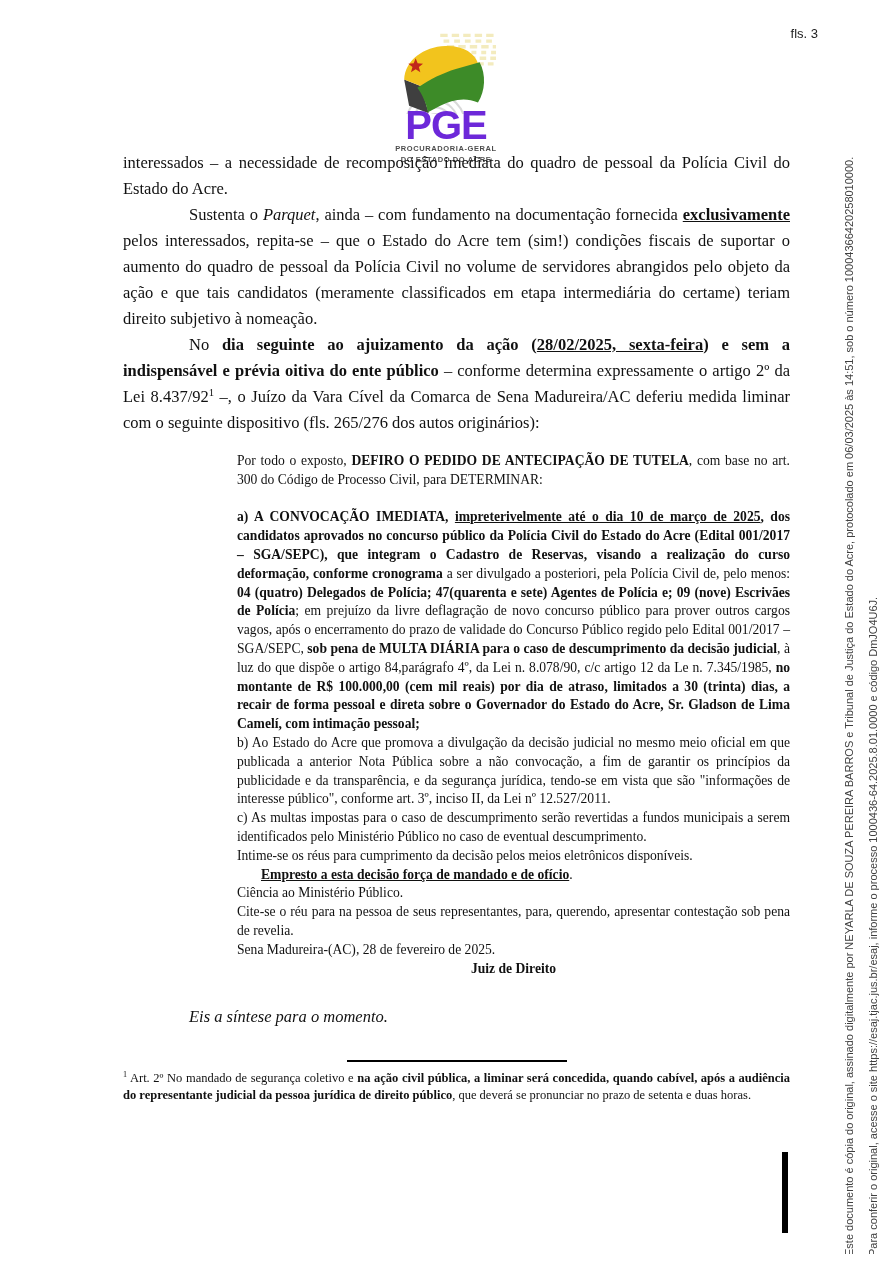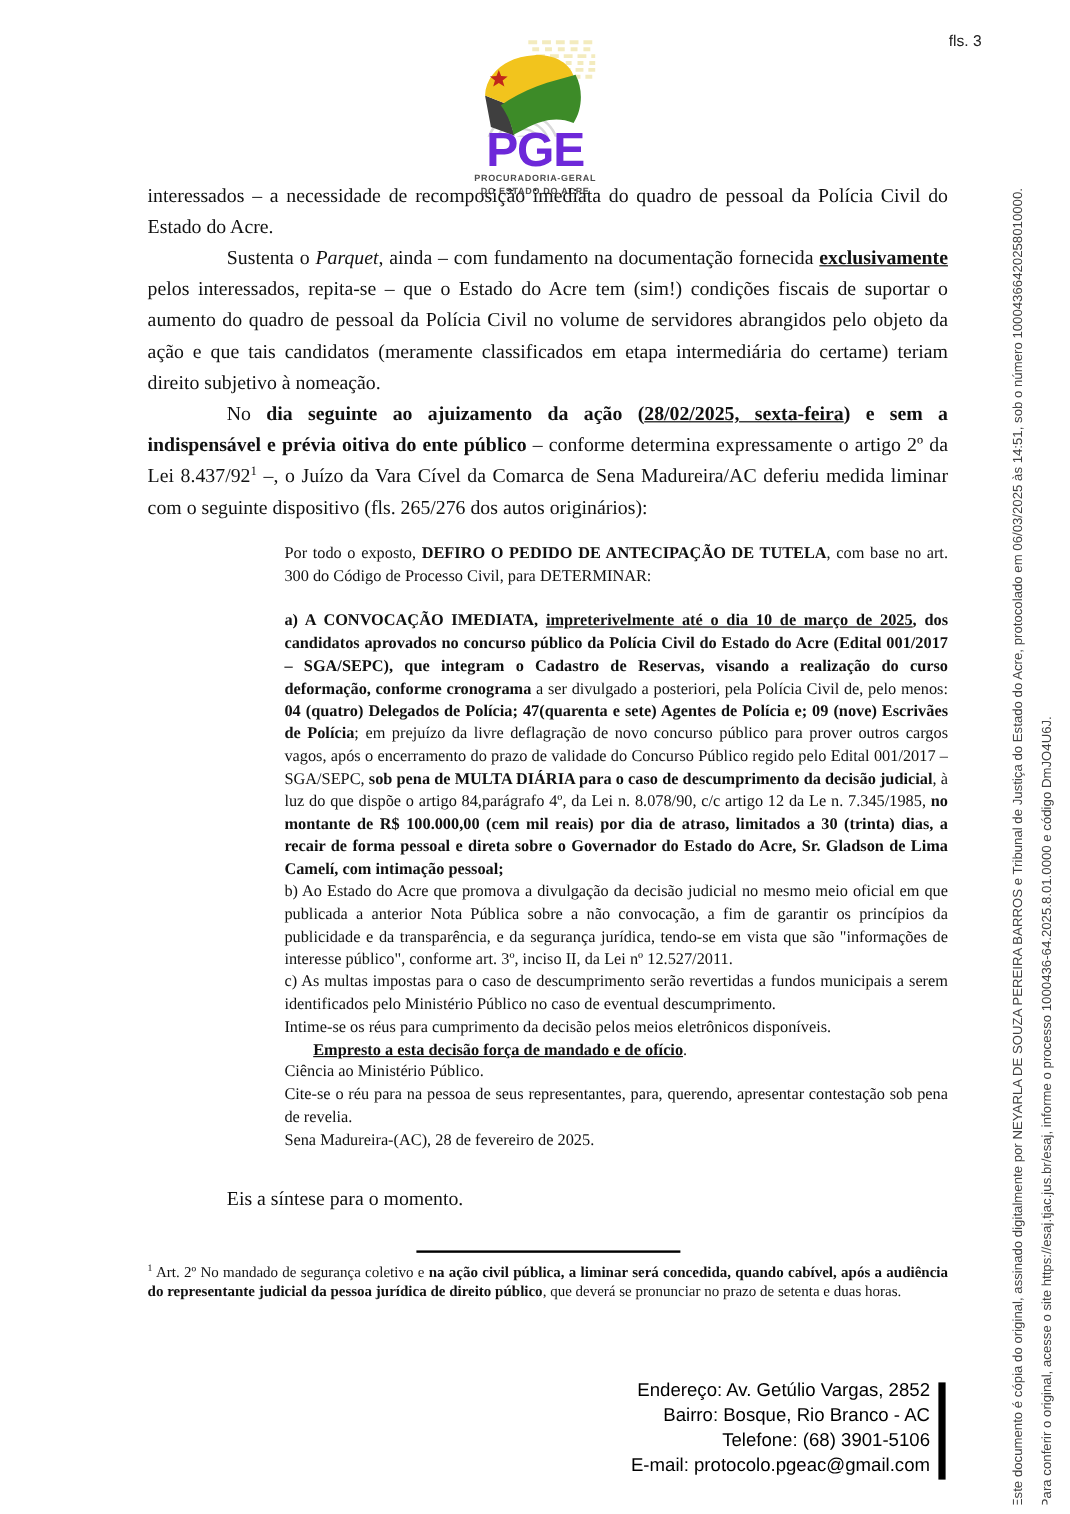--- a/index.html
+++ b/index.html
@@ -12,21 +12,21 @@
   .logo svg{display:block;margin:0 auto;}
   .pge-acronym{font-family:"Liberation Sans", sans-serif;font-weight:bold;font-size:40px;
                letter-spacing:-1px;line-height:0.85;color:#6d28d9;margin-top:-6px;}
   .logo-caption{font-family:"Liberation Sans", sans-serif;font-weight:bold;font-size:7.5px;
                 letter-spacing:.6px;color:#4c4c4c;line-height:1.25;margin-top:2px;}
   
   .content{position:absolute;left:123px;top:150px;width:667px;}
   .bodytext{font-size:16.5px;line-height:26px;text-align:justify;}
   .bodytext .para{margin:0;}
   .indent{text-indent:66px;}
-  .after{margin-top:26px !important;}
+  .after{margin-top:26px !important;font-style:italic;}
   .quote{margin:16px 0 0 114px;width:553px;font-size:13.6px;line-height:18.8px;text-align:justify;}
   .quote .para{margin:0;}
   .gap{margin-top:18.8px !important;}
   .center{text-align:center;font-weight:bold;}
   sup{font-size:0.65em;line-height:0;}
   
   .footnote-rule{margin-top:30px;width:220px;border:0;border-top:2px solid #000;}
   .footnote{margin-top:5px;font-size:12.5px;line-height:16.5px;text-align:justify;width:667px;}
   
   .footer{position:absolute;top:1148px;right:117px;text-align:right;
@@ -89,36 +89,31 @@
     <div class="quote">
         <div class="para"><span>Por todo o exposto, </span><span style="font-weight: bold;">DEFIRO O PEDIDO DE ANTECIPAÇÃO DE TUTELA</span><span>, com base no art. 300 do Código de Processo Civil, para DETERMINAR:</span></div>
         <div class="para gap"><span style="font-weight: bold;">a) A CONVOCAÇÃO IMEDIATA</span><span style="font-weight: bold;">, </span><span style="font-weight: bold; text-decoration: underline;">impreterivelmente até o dia 10 de março de 2025</span><span style="font-weight: bold;">, dos candidatos aprovados no concurso público da Polícia Civil do Estado do Acre (Edital 001/2017 – SGA/SEPC), que integram o Cadastro de Reservas, visando a realização do curso deformação, conforme cronograma</span><span> a ser divulgado a posteriori, pela Polícia Civil de, pelo menos: </span><span style="font-weight: bold;">04 (quatro) Delegados de Polícia; 47(quarenta e sete) Agentes de Polícia e; 09 (nove) Escrivães de Polícia</span><span>; em prejuízo da livre deflagração de novo concurso público para prover outros cargos vagos, após o encerramento do prazo de validade do Concurso Público regido pelo Edital 001/2017 – SGA/SEPC, </span><span style="font-weight: bold;">sob pena de MULTA DIÁRIA para o caso de descumprimento da decisão judicial</span><span>, à luz do que dispõe o artigo 84,parágrafo 4º, da Lei n. 8.078/90, c/c artigo 12 da Le n. 7.345/1985, </span><span style="font-weight: bold;">no montante de R$ 100.000,00 (cem mil reais) por dia de atraso, limitados a 30 (trinta) dias, a recair de forma pessoal e direta sobre o Governador do Estado do Acre, Sr. Gladson de Lima Camelí, com intimação pessoal;</span></div>
         <div class="para"><span>b) Ao Estado do Acre que promova a divulgação da decisão judicial no mesmo meio oficial em que publicada a anterior Nota Pública sobre a não convocação, a fim de garantir os princípios da publicidade e da transparência, e da segurança jurídica, tendo-se em vista que são "informações de interesse público", conforme art. 3º, inciso II, da Lei nº 12.527/2011.</span></div>
         <div class="para"><span>c) As multas impostas para o caso de descumprimento serão revertidas a fundos municipais a serem identificados pelo Ministério Público no caso de eventual descumprimento.</span></div>
         <div class="para"><span>Intime-se os réus para cumprimento da decisão pelos meios eletrônicos disponíveis.</span></div>
         <div class="para"><span style="font-weight: bold; text-decoration: underline; margin-left: 24px;">Empresto a esta decisão força de mandado e de ofício</span><span>.</span></div>
         <div class="para"><span>Ciência ao Ministério Público.</span></div>
         <div class="para"><span>Cite-se o réu para na pessoa de seus representantes, para, querendo, apresentar contestação sob pena de revelia.</span></div>
         <div class="para"><span>Sena Madureira-(AC), 28 de fevereiro de 2025.</span></div>
+        <div class="para center"><span>Juiz de Direito</span></div>
       </div>
 
     <div class="bodytext">
         <div class="para indent after"><span>Eis a síntese para o momento.</span></div>
       </div>
 
     <hr class="footnote-rule">
     <div class="footnote">
         <div class="para"><sup>1</sup><span> Art. 2º No mandado de segurança coletivo e </span><span style="font-weight: bold;">na ação civil pública, a liminar será concedida, quando cabível, após a audiência do representante judicial da pessoa jurídica de direito público</span><span>, que deverá se pronunciar no prazo de setenta e duas horas.</span></div>
       </div>
   </div>
 
-  <div class="footer">
-      <div class="para"><span>Endereço: Av. Getúlio Vargas, 2852</span></div>
-      <div class="para"><span>Bairro: Bosque, Rio Branco - AC</span></div>
-      <div class="para"><span>Telefone: (68) 3901-5106</span></div>
-      <div class="para"><span>E-mail: protocolo.pgeac@gmail.com</span></div>
-    </div>
   <div class="footer-bar"></div>
 
   <div class="side-text side-line1">Este documento é cópia do original, assinado digitalmente por NEYARLA DE SOUZA PEREIRA BARROS e Tribunal de Justiça do Estado do Acre, protocolado em 06/03/2025 às 14:51, sob o número 10004366420258010000.</div>
   <div class="side-text side-line2">Para conferir o original, acesse o site https://esaj.tjac.jus.br/esaj, informe o processo 1000436-64.2025.8.01.0000 e código DmJO4U6J.</div>
 
 </div>
 
 </body></html>

